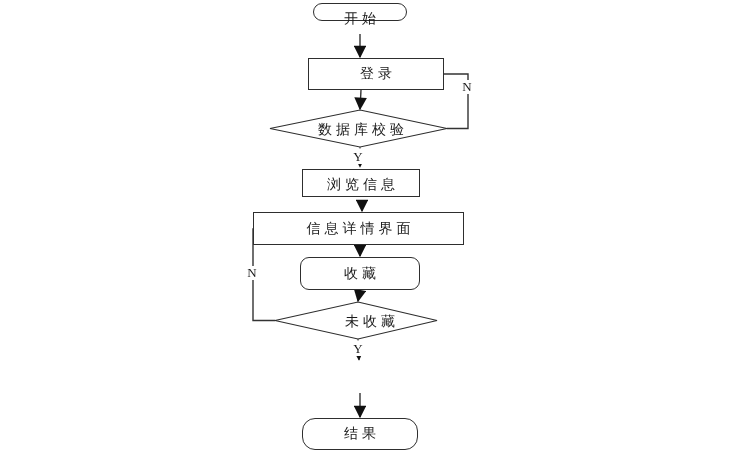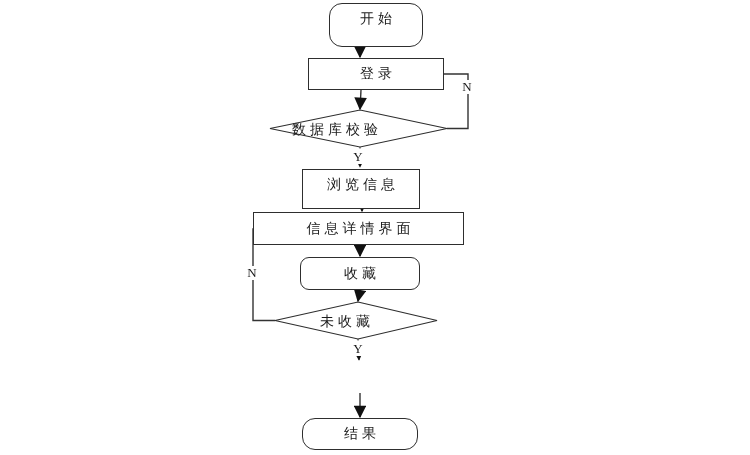--- a/index.html
+++ b/index.html
@@ -30,40 +30,41 @@
     text-align: center;
     font-size: 14px;
     letter-spacing: 4px;
     padding-left: 4px;
     z-index: 2;
     white-space: nowrap;
   }
   .terminator { border-radius: 13px; }
   .diamond-label {
     position: absolute;
+    text-align: center;
     font-size: 14px;
     letter-spacing: 4px;
     padding-left: 4px;
     z-index: 3;
     background: transparent;
     white-space: nowrap;
   }
   .branch-label {
     position: absolute;
     font-size: 13px;
     line-height: 14px;
     text-align: center;
     background: #ffffff;
     z-index: 3;
     white-space: nowrap;
   }
   
-  #node-start   { left: 313px; top: 3px;   width: 94px;  height: 44px; line-height: 29px; margin-left: 16px; }
+  #node-start   { left: 313px; top: 3px;   width: 94px;  height: 18px; line-height: 29px; }
   #node-login   { left: 308px; top: 58px;  width: 136px; height: 32px; line-height: 30px; }
-  #node-browse  { left: 302px; top: 169px; width: 118px; height: 40px; line-height: 30px; }
+  #node-browse  { left: 302px; top: 169px; width: 118px; height: 28px; line-height: 30px; }
   #node-detail  { left: 253px; top: 212px; width: 211px; height: 33px; line-height: 31px; }
   #node-collect { left: 300px; top: 257px; width: 120px; height: 33px; line-height: 31px; border-radius: 9px; }
   #node-success { left: 302px; top: 361px; width: 118px; height: 32px; line-height: 30px; }
   #node-result  { left: 302px; top: 418px; width: 116px; height: 32px; line-height: 30px; }
   #label-dbcheck      { left: 288px; top: 121px; width: 142px; }
   #label-notcollected { left: 316px; top: 313px; width: 104px; }
   #label-n1 { left: 459px; top: 80px;  width: 16px; }
   #label-y1 { left: 349px; top: 150px; width: 18px; background:#ffffff; }
   #label-n2 { left: 244px; top: 266px; width: 16px; }
   #label-y2 { left: 349px; top: 342px; width: 18px; background:#ffffff; }

